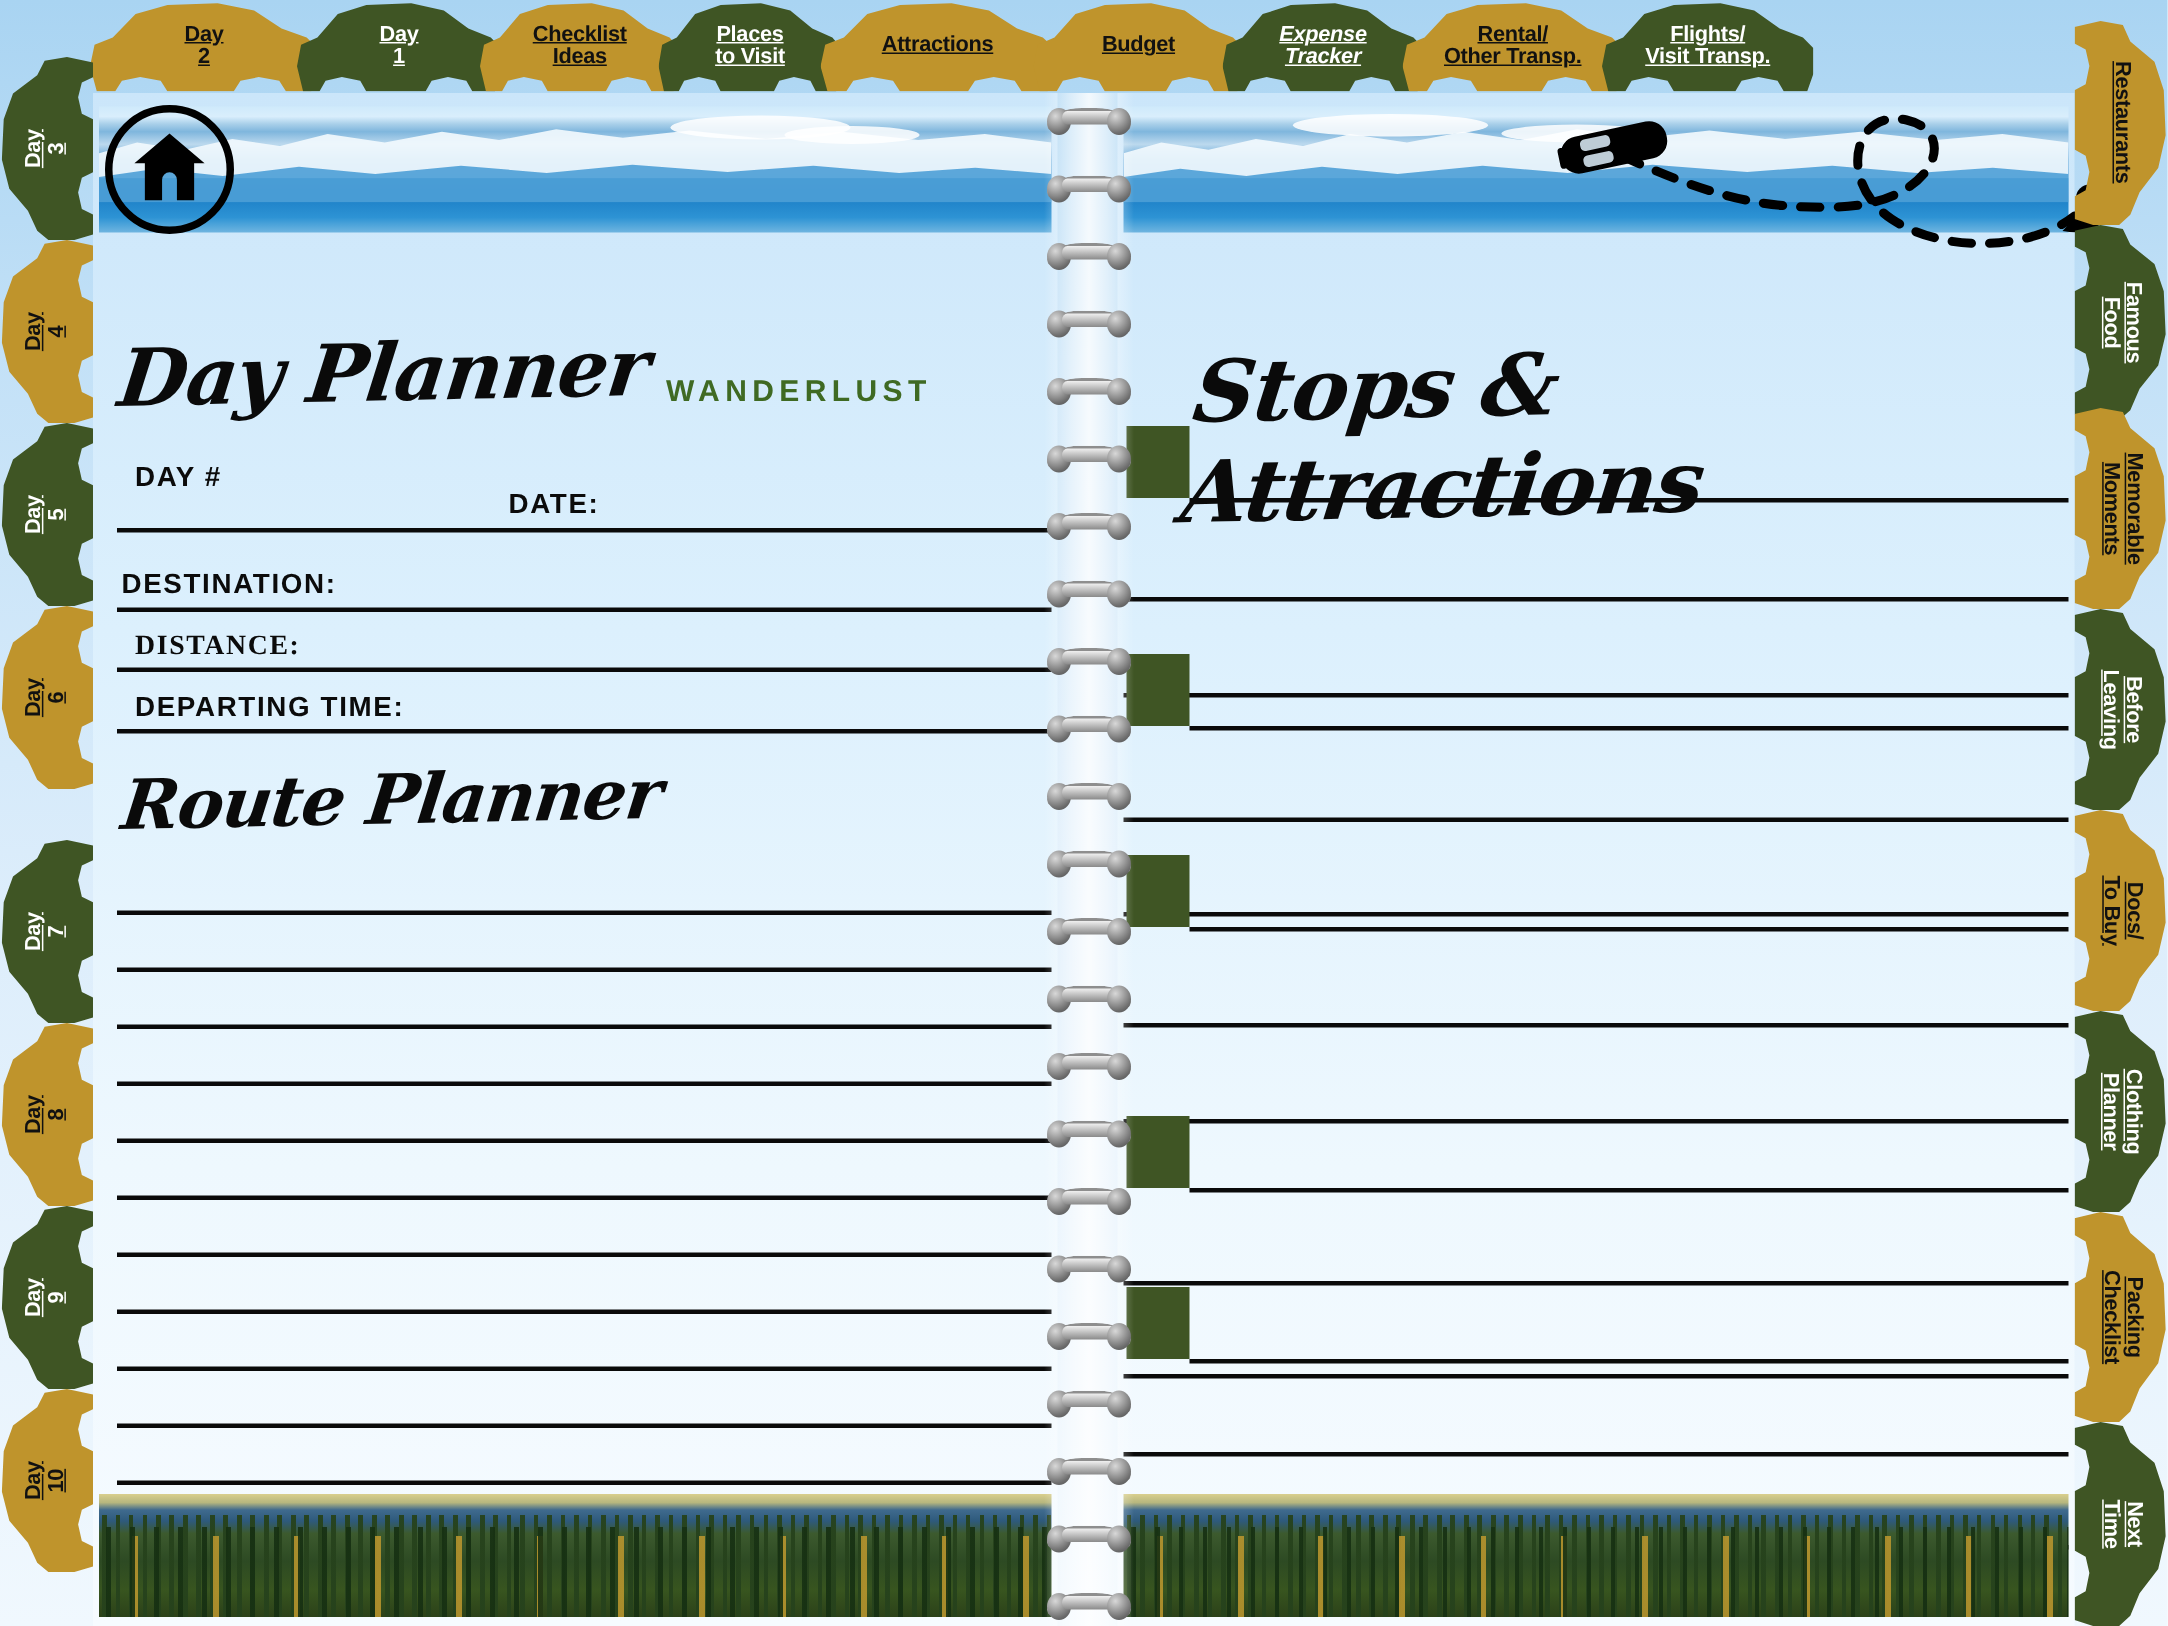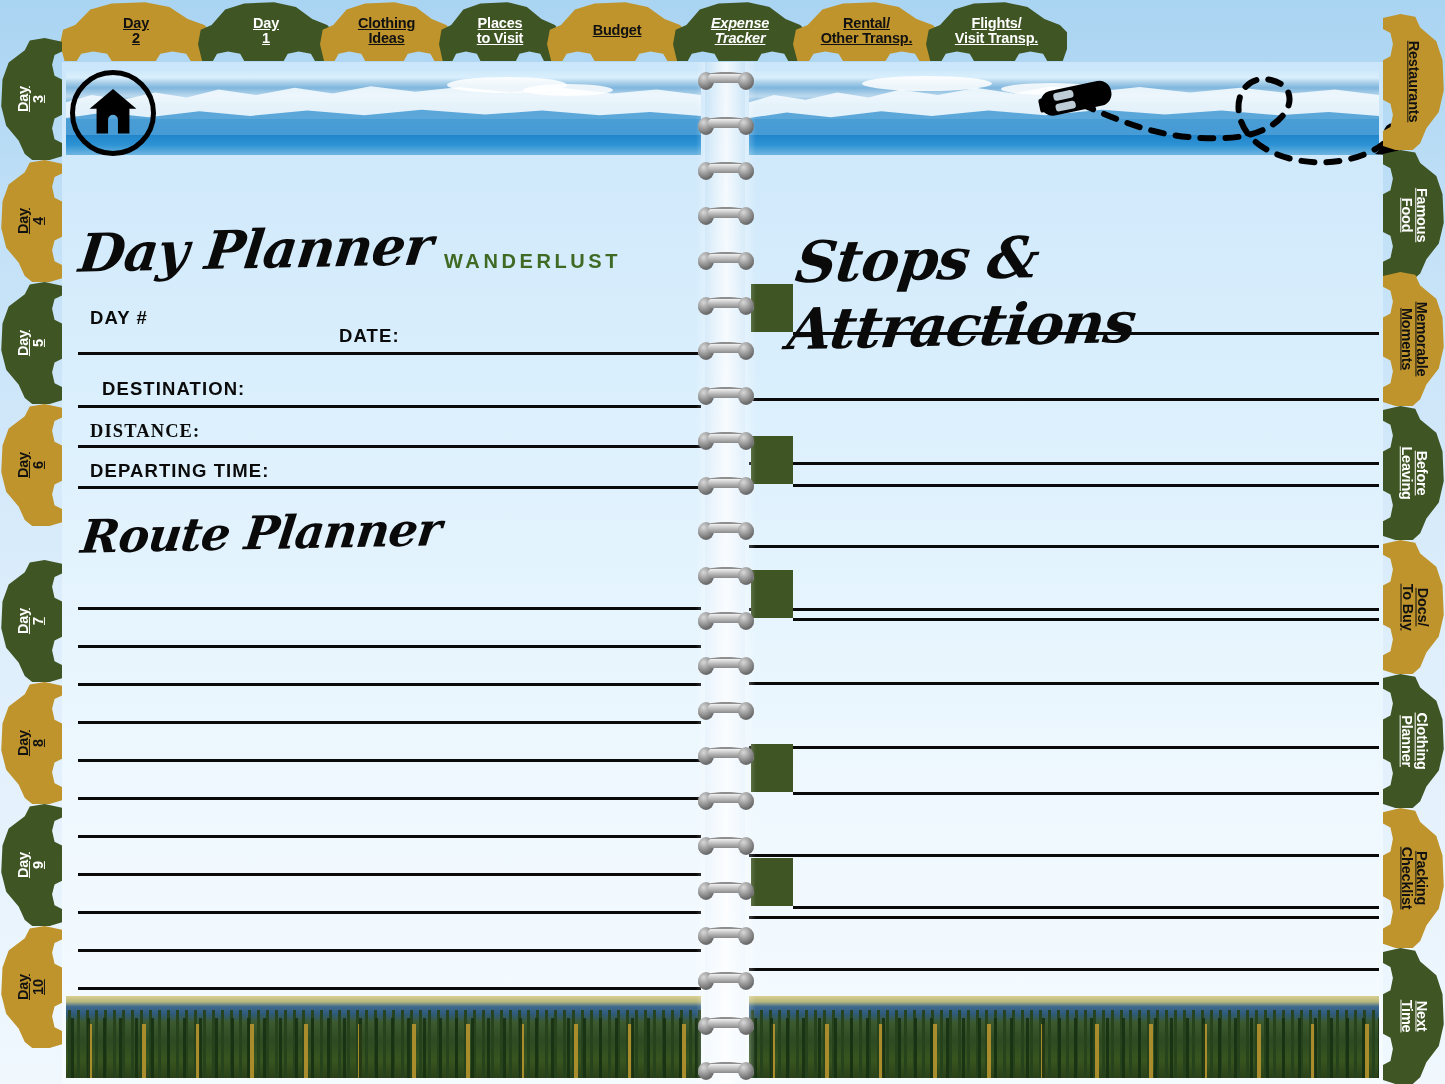--- a/index.html
+++ b/index.html
@@ -384,27 +384,31 @@
         <span class="car-label">Day
 2</span>
       </div>
       <div class="car-tab car-green" style="width: 136px; margin-left: -14px;">
         <div class="car-body"></div>
         <span class="car-label">Day
 1</span>
       </div>
       <div class="car-tab car-gold" style="width: 133px; margin-left: -14px;">
         <div class="car-body"></div>
-        <span class="car-label">Clothing
+        <span class="car-label">Checklist
 Ideas</span>
       </div>
       <div class="car-tab car-green" style="width: 122px; margin-left: -14px;">
         <div class="car-body"></div>
         <span class="car-label">Places
 to Visit</span>
+      </div>
+      <div class="car-tab car-gold" style="width: 156px; margin-left: -14px;">
+        <div class="car-body"></div>
+        <span class="car-label">Attractions</span>
       </div>
       <div class="car-tab car-gold" style="width: 140px; margin-left: -14px;">
         <div class="car-body"></div>
         <span class="car-label">Budget</span>
       </div>
       <div class="car-tab car-green" style="width: 134px; margin-left: -14px; font-style: italic;">
         <div class="car-body"></div>
         <span class="car-label">Expense
 Tracker</span>
       </div>
@@ -522,21 +526,21 @@
       </span>
     </div>
 
     <h1 class="script-title title-dayplanner">Day Planner</h1>
 
     <div class="brand-wanderlust">WANDERLUST</div>
 
     <div id="leftFields">
         <div class="field-label" style="left: 28px; top: 245px;">DAY #</div>
         <div class="field-label" style="left: 277px; top: 263px;">DATE:</div>
-        <div class="field-label" style="left: 40px; top: 316px;">DESTINATION:</div>
+        <div class="field-label" style="left: 19px; top: 316px;">DESTINATION:</div>
         <div class="field-label" style="left: 28px; top: 359px; font-family: Liberation Serif, serif;">DISTANCE:</div>
         <div class="field-label" style="left: 28px; top: 398px;">DEPARTING TIME:</div>
         <div class="rule" style="top: 290px; left: 16px; right: 4px;"></div>
         <div class="rule" style="top: 343px; left: 16px; right: 4px;"></div>
         <div class="rule" style="top: 383px; left: 16px; right: 4px;"></div>
         <div class="rule" style="top: 424px; left: 16px; right: 4px;"></div>
       </div>
 
     <h2 class="script-title title-routeplanner">Route Planner</h2>
 

